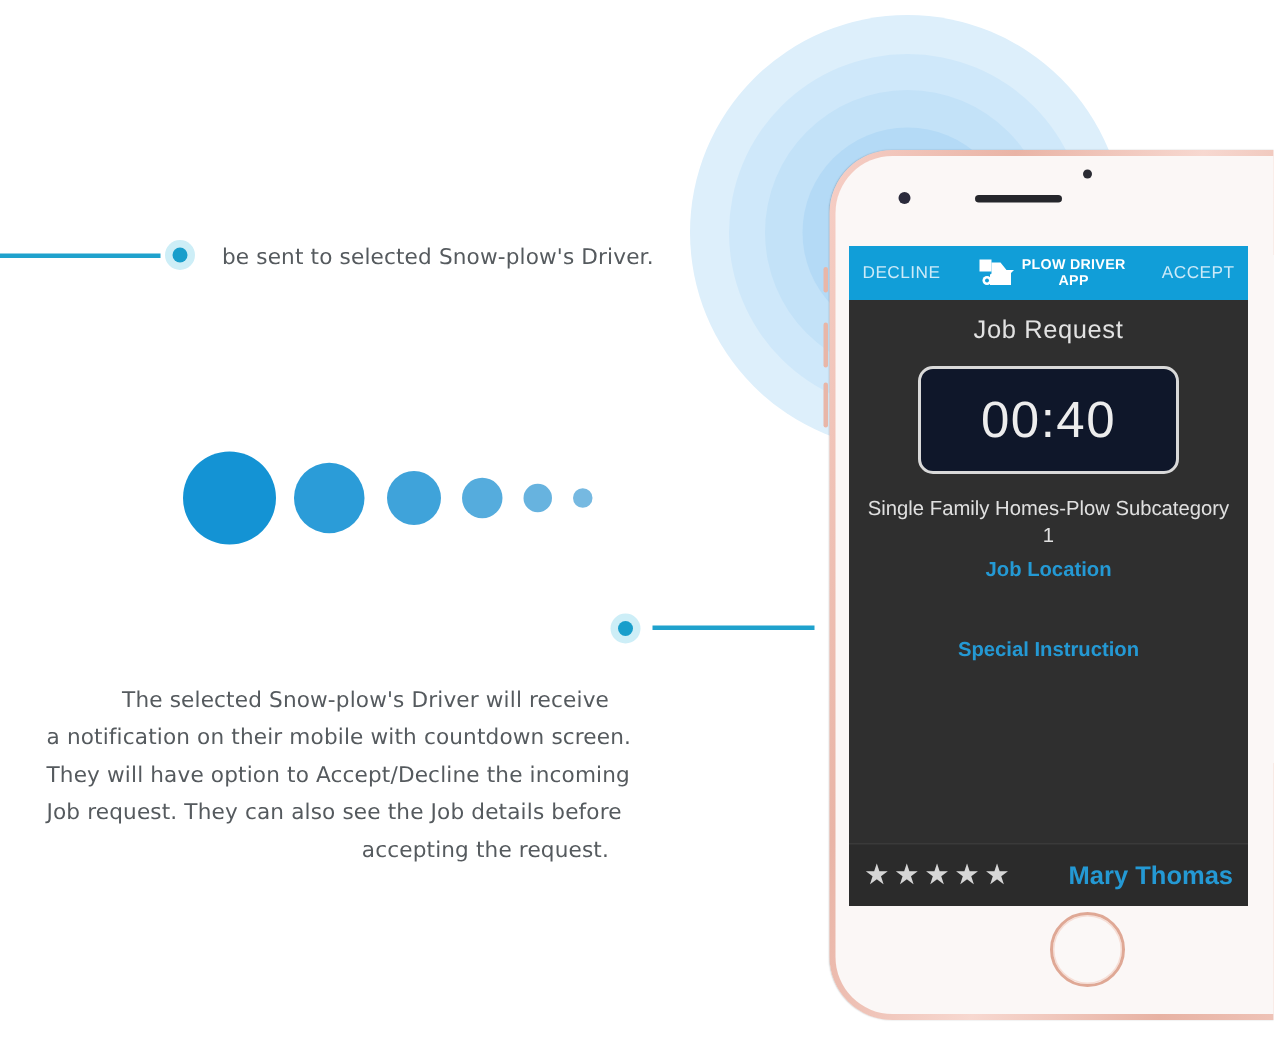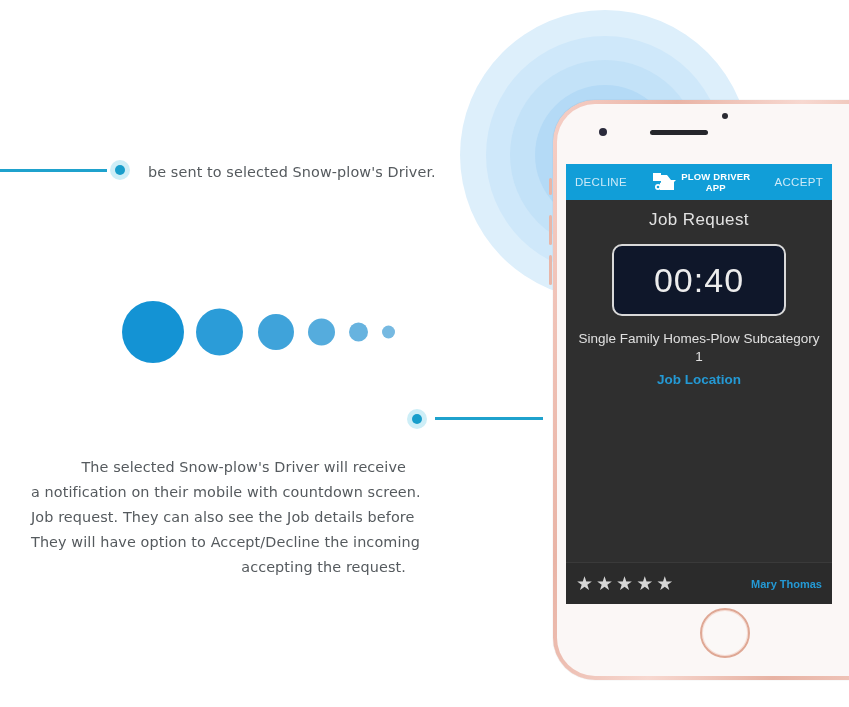--- a/index.html
+++ b/index.html
@@ -227,21 +227,21 @@
     border-top: 1px solid #3a3a3a;
     display: flex;
     align-items: center;
     justify-content: space-between;
     padding: 0 10px;
     box-sizing: border-box;
   }
   #stars { display: flex; gap: 3px; color: #d6d6d6; font-size: 19px; line-height: 1; }
   #driver-name {
     color: #2499d4;
-    font-size: 11px;
+    font-size: 17px;
     font-weight: bold;
     font-family: "Liberation Sans", sans-serif;
   }
 
   
   #home-btn {
     position: absolute;
     left: 50%;
     transform: translateX(-50%);
     bottom: 18px;
@@ -280,22 +280,22 @@
     <div class="bdot" style="width: 19px; height: 19px; background: rgb(103, 179, 223); left: 227px;"></div>
     <div class="bdot" style="width: 13px; height: 13px; background: rgb(118, 185, 225); left: 260px;"></div>
   </div>
 
 <div class="conn-dot" style="left:407px; top:409px;"></div>
 <div class="conn-line" style="left:435px; top:417px; width:108px;"></div>
 
 <div class="annot" id="annot-bottom">
   <span class="ln">The selected Snow-plow's Driver will receive</span>
   <span class="ln">a notification on their mobile with countdown screen.</span>
+  <span class="ln">They will have option to Accept/Decline the incoming</span>
   <span class="ln">Job request. They can also see the Job details before</span>
-  <span class="ln">They will have option to Accept/Decline the incoming</span>
   <span class="ln">accepting the request.</span>
 </div>
 
 <div id="phone">
 
   <div class="side-btn left" style="top:78px;  height:17px;"></div>
   <div class="side-btn left" style="top:115px; height:30px;"></div>
   <div class="side-btn left" style="top:155px; height:30px;"></div>
   <div class="side-btn right" style="top:105px; height:40px;"></div>
 
@@ -334,20 +334,21 @@
       <div id="job-title">Job  Request</div>
 
       <div id="timer-box">
         <span id="timer-text">00:40</span>
       </div>
 
       <div id="job-subcat">Single Family Homes-Plow Subcategory 1</div>
 
       <div class="link-line" id="job-location">Job Location</div>
 
+      <div class="link-line" id="special-instruction">Special Instruction</div>
 
       <div id="screen-footer">
         <div id="stars">
             <span>★</span>
             <span>★</span>
             <span>★</span>
             <span>★</span>
             <span>★</span>
           </div>
         <div id="driver-name">Mary Thomas</div>

